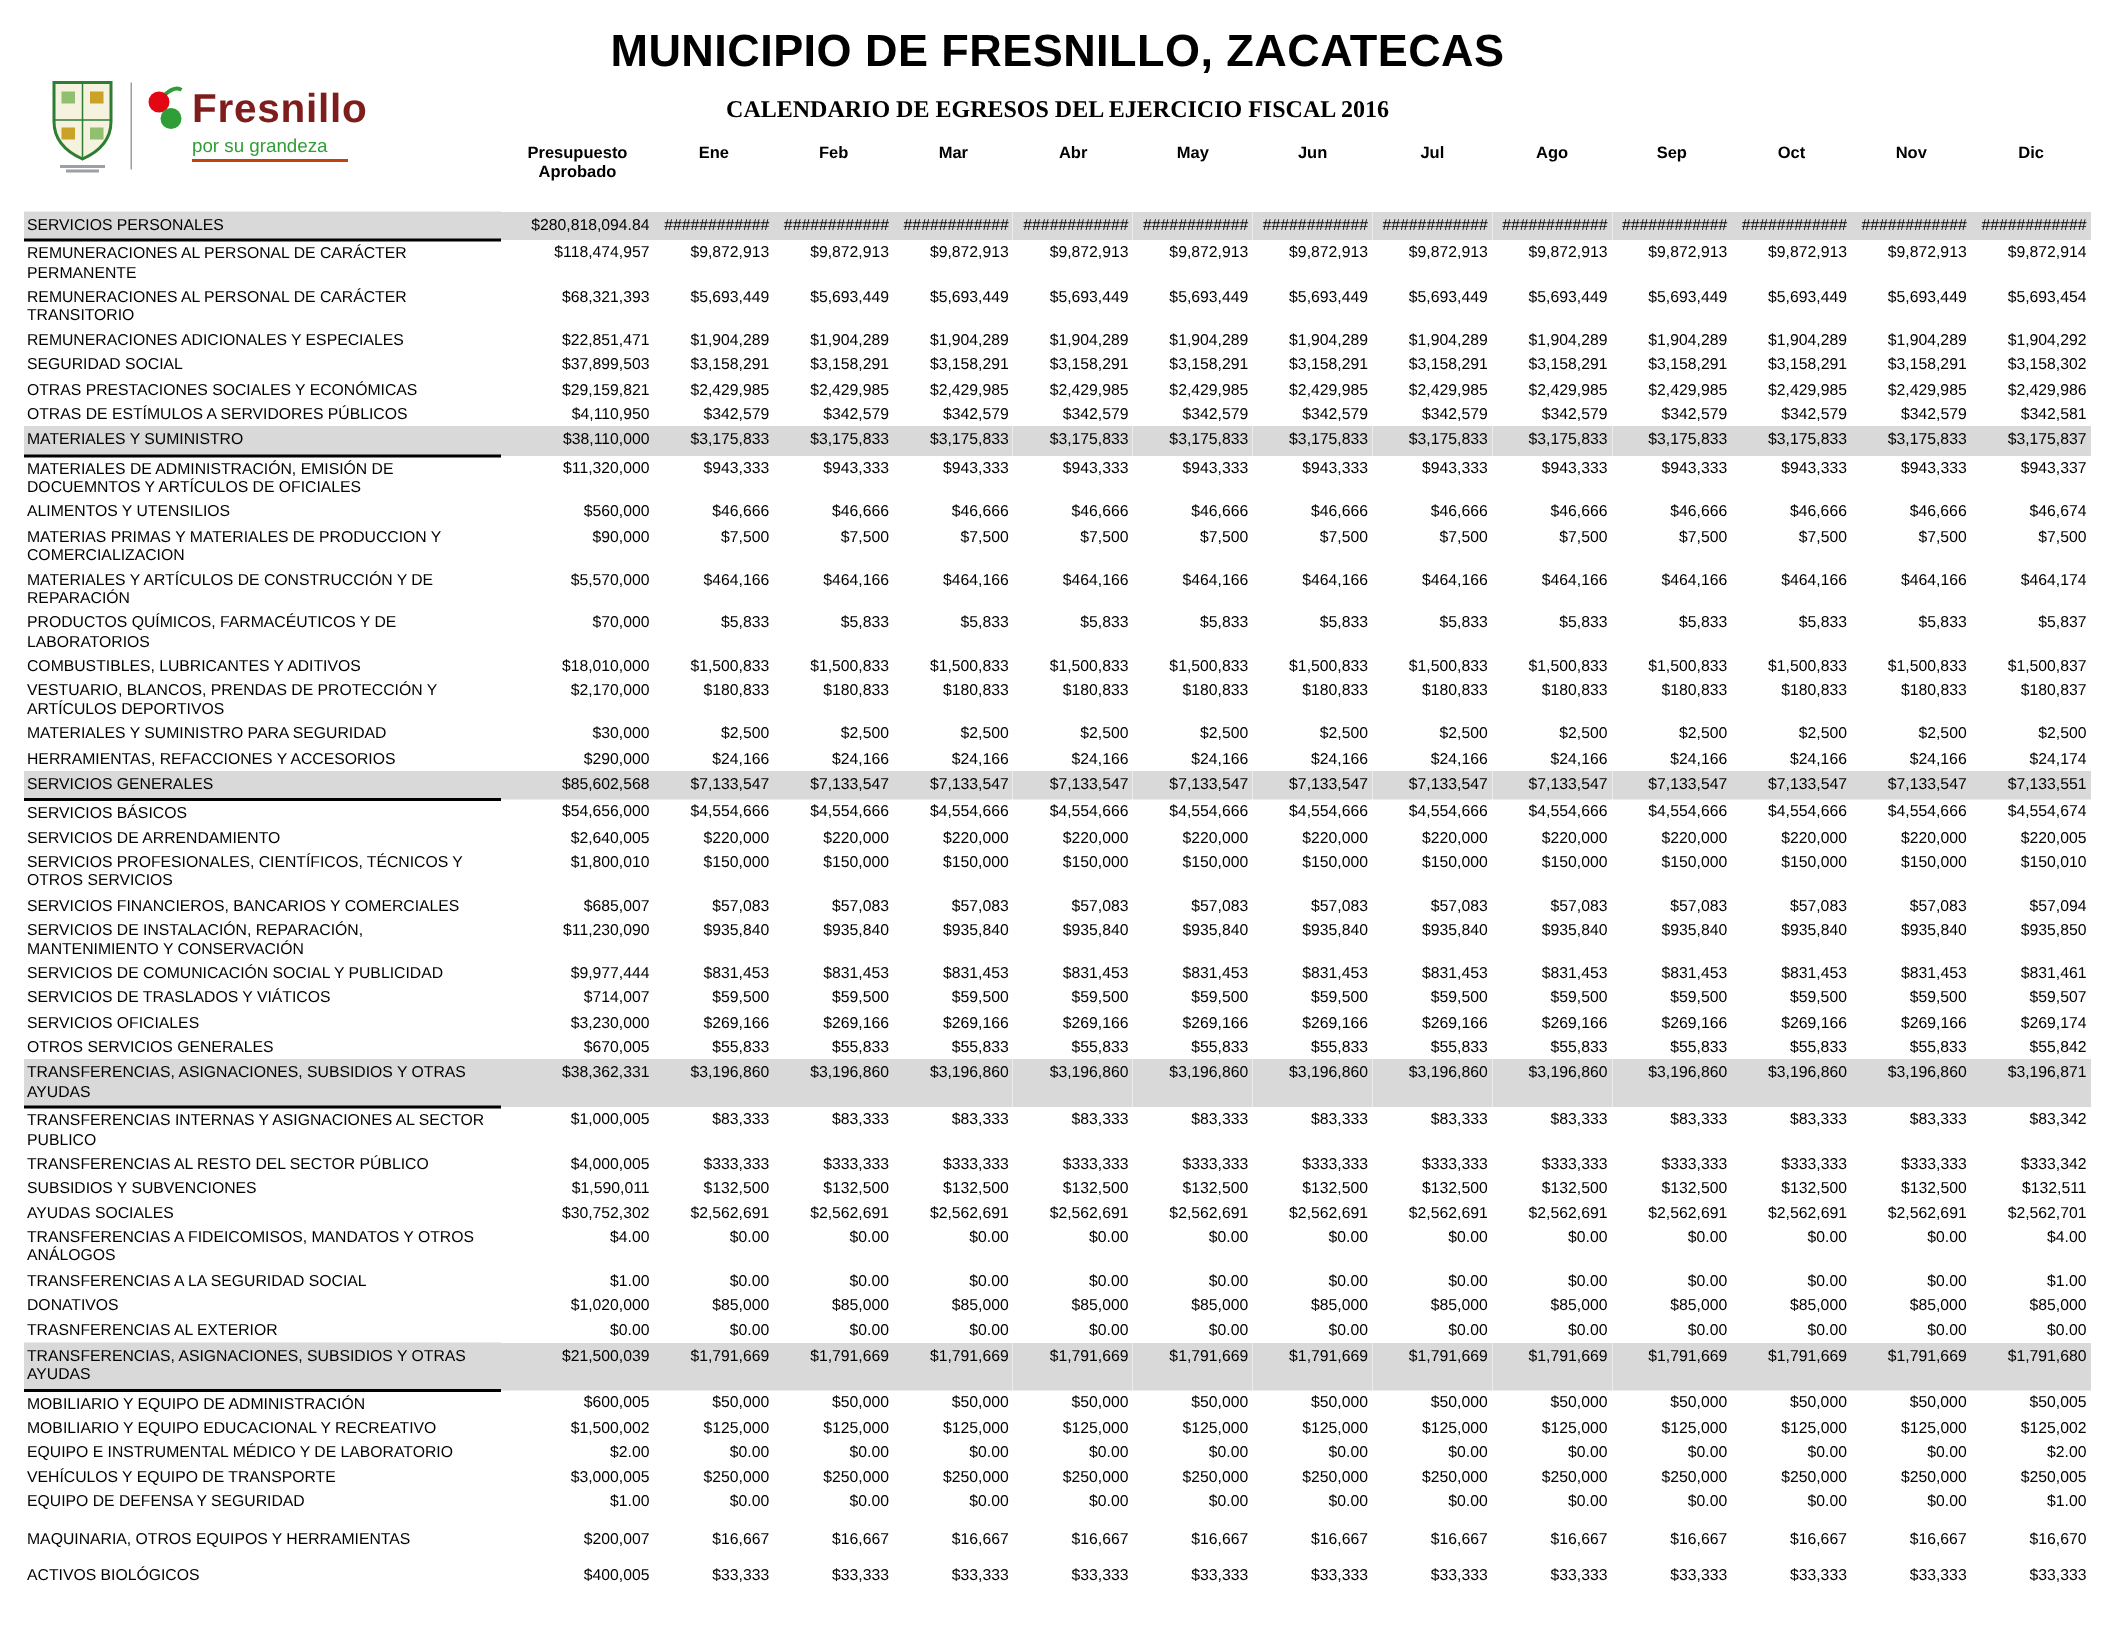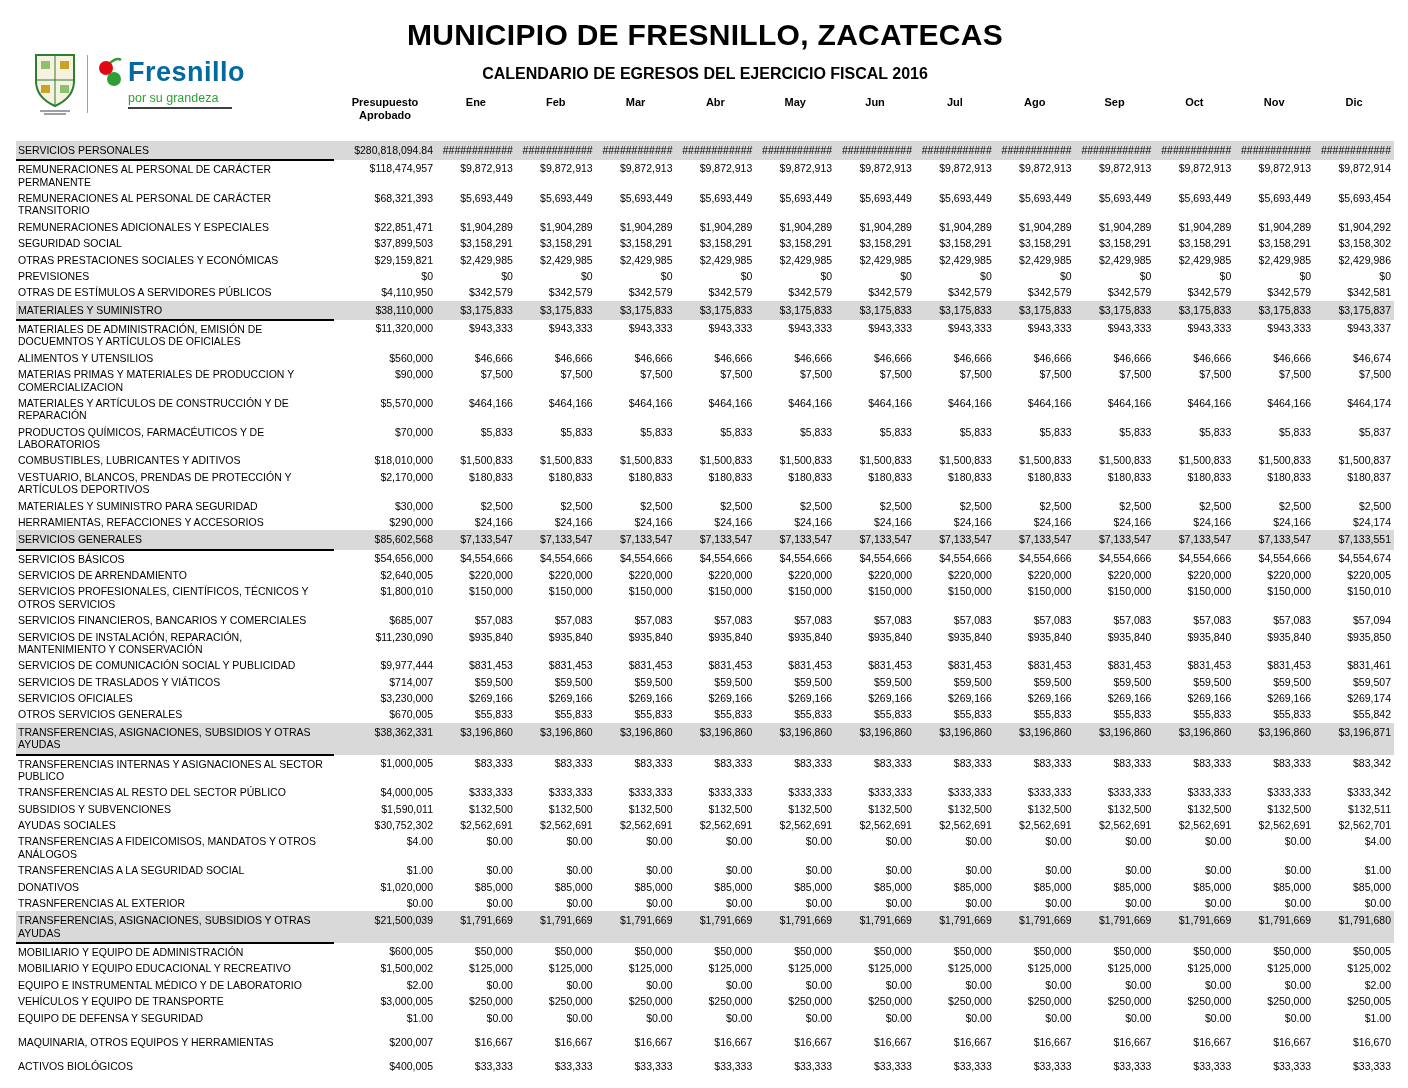--- a/index.html
+++ b/index.html
@@ -7,27 +7,27 @@
     width: 1408px; height: 1088px;
     background: #ffffff; color: #000;
     font-family: "Liberation Sans", sans-serif;
     overflow: hidden;
   }
   .page { padding: 6px 14px 0 16px; }
 
   
   .doc-header { position: relative; height: 76px; }
   .title { font-size: 30px; font-weight: bold; text-align: center; margin: 12px 0 0; letter-spacing: .3px; }
-  .subtitle { font-size: 16px; font-weight: bold; text-align: center; margin: 13px 0 0; }
+  .subtitle { font-size: 16px; font-weight: bold; text-align: center; margin: 13px 0 0; font-family: Liberation Serif, serif; }
   .logo { position: absolute; left: 16px; top: 34px; display: flex; align-items: flex-start; gap: 9px; }
   .logo-divider { width: 1px; align-self: stretch; background: #9aa0a6; margin: 3px 0; }
   .wordmark-block { padding-top: 4px; }
   .wordmark-row { display: flex; align-items: center; gap: 5px; }
-  .wordmark { font-size: 27px; font-weight: bold; color: #0369a1; letter-spacing: .5px; }
-  .tagline { font-size: 12.5px; color: #2f9e36; margin: 0 0 0 31px; display: inline-block; border-bottom: 2px solid #404040; padding: 0 14px 2px 0; }
+  .wordmark { font-size: 27px; font-weight: bold; color: #7f1d1d; letter-spacing: .5px; }
+  .tagline { font-size: 12.5px; color: #2f9e36; margin: 0 0 0 31px; display: inline-block; border-bottom: 2px solid #c2410c; padding: 0 14px 2px 0; }
 
   
   table.egresos { width: 100%; border-collapse: collapse; table-layout: fixed; }
   th, td { font-size: 10.5px; line-height: 1.18; vertical-align: top; }
   thead th { font-weight: bold; font-size: 11px; padding: 2px 3px 19px; text-align: center; vertical-align: top; }
   th.label-col { width: 312px; }
   th.budget-col { width: 96px; }
   tbody td { padding: 2px 3px; }
   td.label-cell { text-align: left; padding-left: 2px; word-wrap: break-word; }
   td.value-cell { text-align: right; white-space: nowrap; overflow: hidden; }
@@ -185,36 +185,20 @@
           <td class="value-cell">$2,429,985</td>
           <td class="value-cell">$2,429,985</td>
           <td class="value-cell">$2,429,985</td>
           <td class="value-cell">$2,429,985</td>
           <td class="value-cell">$2,429,985</td>
           <td class="value-cell">$2,429,985</td>
           <td class="value-cell">$2,429,985</td>
           <td class="value-cell">$2,429,986</td>
         </tr>
         <tr class="item-row">
-          <td class="label-cell">PREVISIONES</td>
-          <td class="value-cell budget-cell">$0</td>
-          <td class="value-cell">$0</td>
-          <td class="value-cell">$0</td>
-          <td class="value-cell">$0</td>
-          <td class="value-cell">$0</td>
-          <td class="value-cell">$0</td>
-          <td class="value-cell">$0</td>
-          <td class="value-cell">$0</td>
-          <td class="value-cell">$0</td>
-          <td class="value-cell">$0</td>
-          <td class="value-cell">$0</td>
-          <td class="value-cell">$0</td>
-          <td class="value-cell">$0</td>
-        </tr>
-        <tr class="item-row">
           <td class="label-cell">OTRAS DE ESTÍMULOS A SERVIDORES PÚBLICOS</td>
           <td class="value-cell budget-cell">$4,110,950</td>
           <td class="value-cell">$342,579</td>
           <td class="value-cell">$342,579</td>
           <td class="value-cell">$342,579</td>
           <td class="value-cell">$342,579</td>
           <td class="value-cell">$342,579</td>
           <td class="value-cell">$342,579</td>
           <td class="value-cell">$342,579</td>
           <td class="value-cell">$342,579</td>

